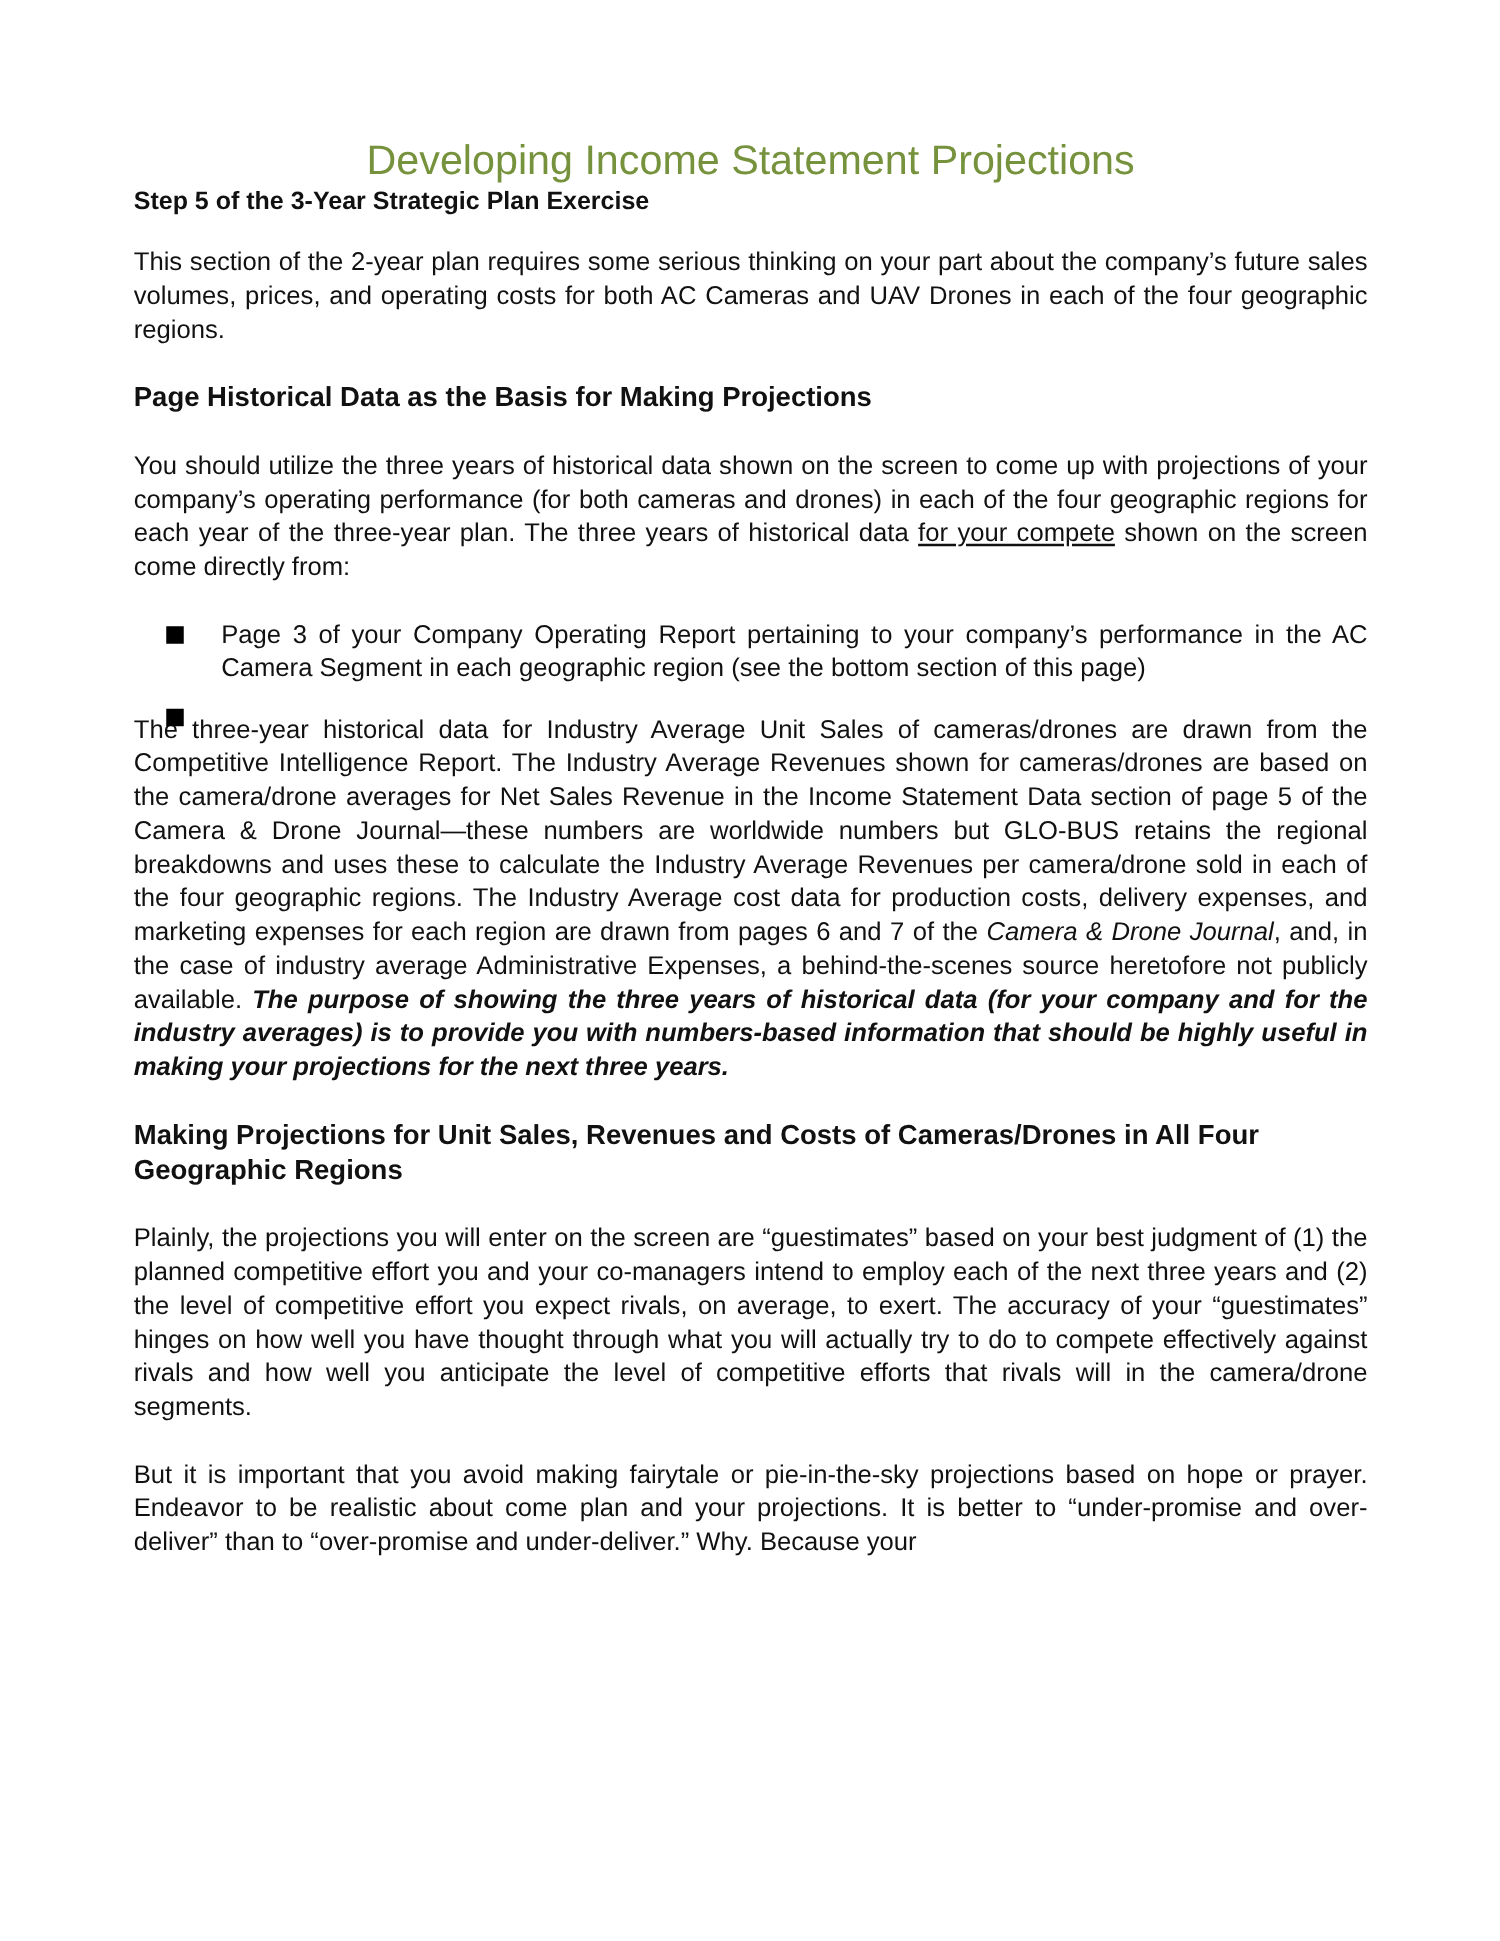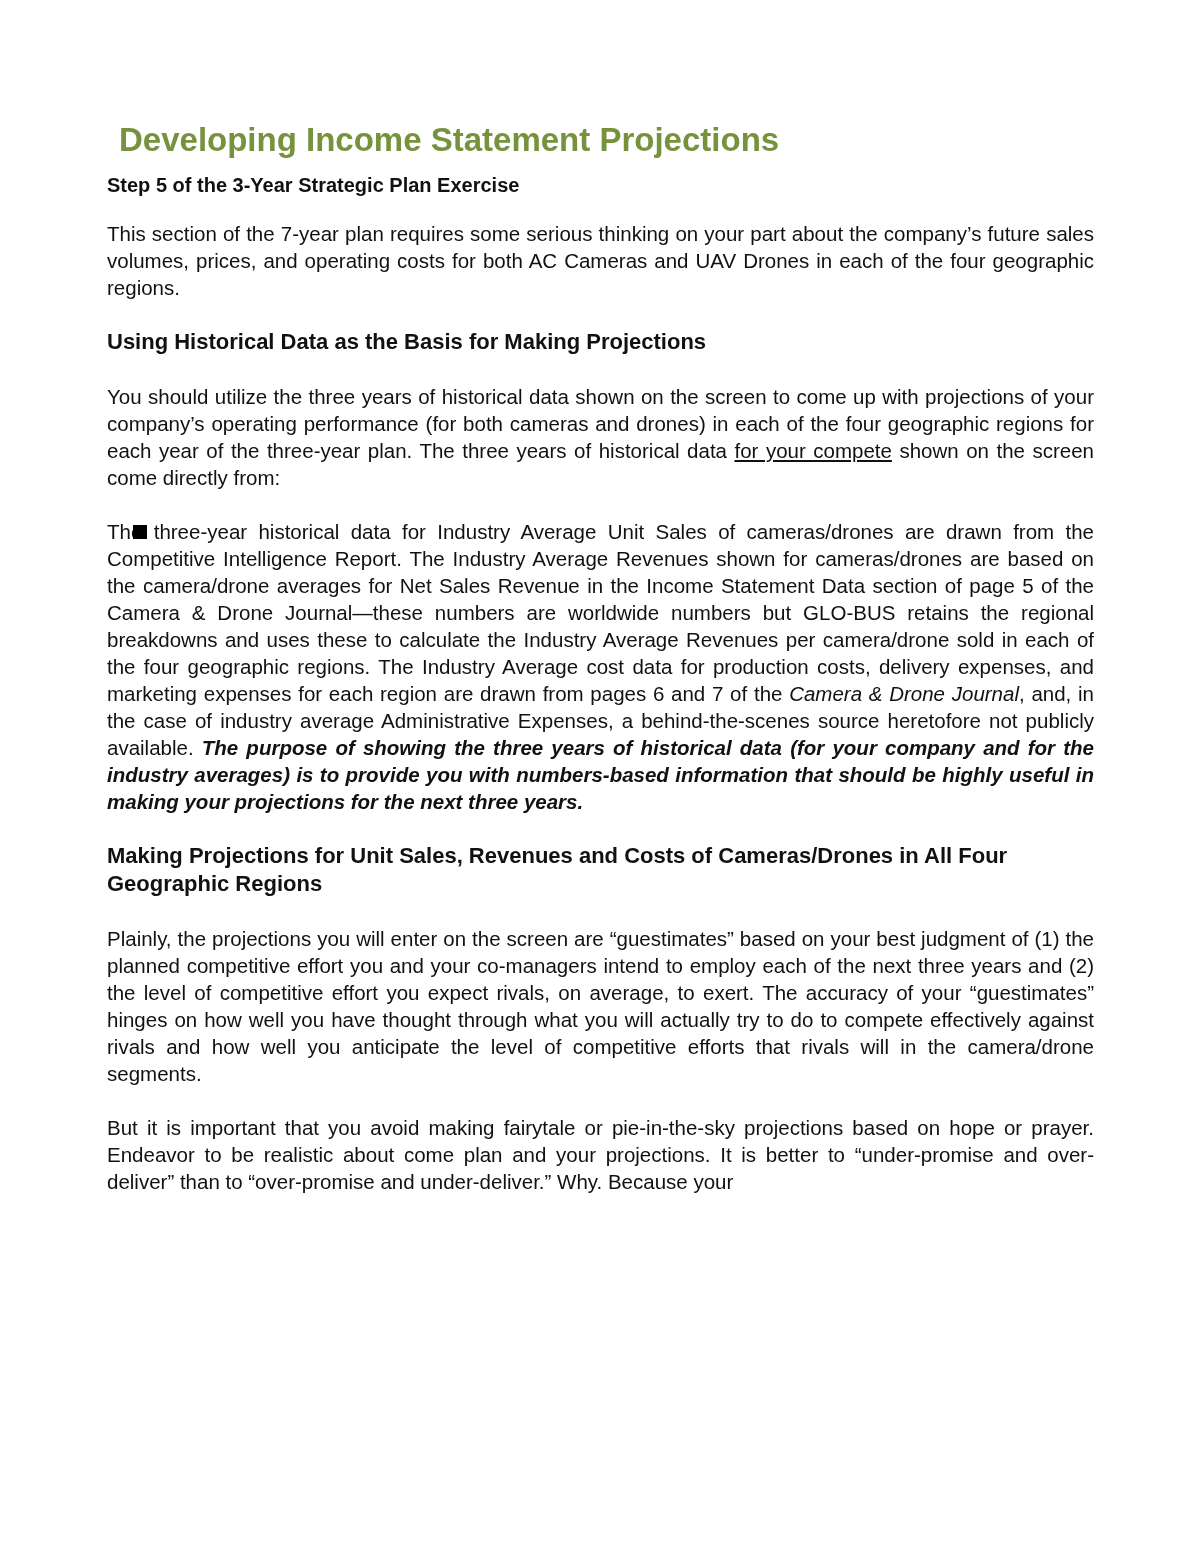--- a/index.html
+++ b/index.html
@@ -1,42 +1,43 @@
 <!DOCTYPE html>
 <html><head>
 <meta charset="utf-8">
 <style>
   html, body { margin:0; padding:0; background:#ffffff; }
   body { width:1200px; height:1553px; position:relative; overflow:hidden; font-family:"Liberation Sans", sans-serif; color:#111; }
   .page { position:absolute; left:107px; top:108px; width:987px; }
-  .title { text-align:left; color:#76923c; font-weight:bold; font-size:33px; line-height:40px; margin:12px; }
+  .title { text-align:center; color:#76923c; font-weight:normal; font-size:33px; line-height:40px; margin:0; }
   .subtitle { text-align:left; font-weight:bold; font-size:20px; line-height:26px; margin:0 0 22px 0; }
   p { font-size:20.5px; line-height:27px; text-align:justify; margin:0 0 27px 0; }
   h2 { font-size:22px; font-weight:bold; line-height:28px; margin:0 0 27px 0; }
   ul { list-style:none; padding:0; margin:0 0 22px 0; }
   li { position:relative; padding-left:70px; font-size:20.5px; line-height:27px; text-align:justify; margin-bottom:12px; }
   li .bullet { position:absolute; left:26px; top:7px; width:14px; height:14px; background:#000; }
   .u { text-decoration:underline; }
   .bi { font-weight:bold; font-style:italic; }
   .i { font-style:italic; }
 </style>
 </head>
 <body>
 
 <div class="page">
   <h1 class="title">Developing Income Statement Projections</h1>
   <div class="subtitle">Step 5 of the 3-Year Strategic Plan Exercise</div>
 
-  <p>This section of the 7-year plan requires some serious thinking on your part about the company’s future sales volumes, prices, and operating costs for both AC Cameras and UAV Drones in each of the four geographic regions.</p>
+  <p>This section of the 2-year plan requires some serious thinking on your part about the company’s future sales volumes, prices, and operating costs for both AC Cameras and UAV Drones in each of the four geographic regions.</p>
 
-  <h2>Using Historical Data as the Basis for Making Projections</h2>
+  <h2>Page Historical Data as the Basis for Making Projections</h2>
 
   <p><span>You should utilize the three years of historical data shown on the screen to come up with projections of your company’s operating performance (for both cameras and drones) in each of the four geographic regions for each year of the three-year plan.  The three years of historical data </span><span class="u">for your compete</span><span> shown on the screen come directly from:</span></p>
 
   <ul>
+    <li><span class="bullet"></span><span>Page 3 of your Company Operating Report pertaining to your company’s performance in the AC Camera Segment in each geographic region (see the bottom section of this page)</span></li>
     <li><span class="bullet"></span></li>
   </ul>
 
   <p><span>The three-year historical data for Industry Average Unit Sales of cameras/drones are drawn from the Competitive Intelligence Report. The Industry Average Revenues shown for cameras/drones are based on the camera/drone averages for Net Sales Revenue in the Income Statement Data section of page 5 of the Camera &amp; Drone Journal—these numbers are worldwide numbers but GLO-BUS retains the regional breakdowns and uses these to calculate the Industry Average Revenues per camera/drone sold in each of the four geographic regions. The Industry Average cost data for production costs, delivery expenses, and marketing expenses for each region are drawn from pages 6 and 7 of the </span><span class="i">Camera &amp; Drone Journal</span><span>, and, in the case of industry average Administrative Expenses, a behind-the-scenes source heretofore not publicly available.  </span><span class="bi">The purpose of showing the three years of historical data (for your company and for the industry averages) is to provide you with numbers-based information that should be highly useful in making your projections for the next three years.</span></p>
 
   <h2>Making Projections for Unit Sales, Revenues and Costs of Cameras/Drones in All Four Geographic Regions</h2>
 
   <p>Plainly, the projections you will enter on the screen are “guestimates” based on your best judgment of (1) the planned competitive effort you and your co-managers intend to employ each of the next three years and (2) the level of competitive effort you expect rivals, on average, to exert. The accuracy of your “guestimates” hinges on how well you have thought through what you will actually try to do to compete effectively against rivals and how well you anticipate the level of competitive efforts that rivals will in the camera/drone segments.</p>
   <p>But it is important that you avoid making fairytale or pie-in-the-sky projections based on hope or prayer. Endeavor to be realistic about come plan and your projections. It is better to “under-promise and over-deliver” than to “over-promise and under-deliver.”  Why.  Because your</p>
 </div>

